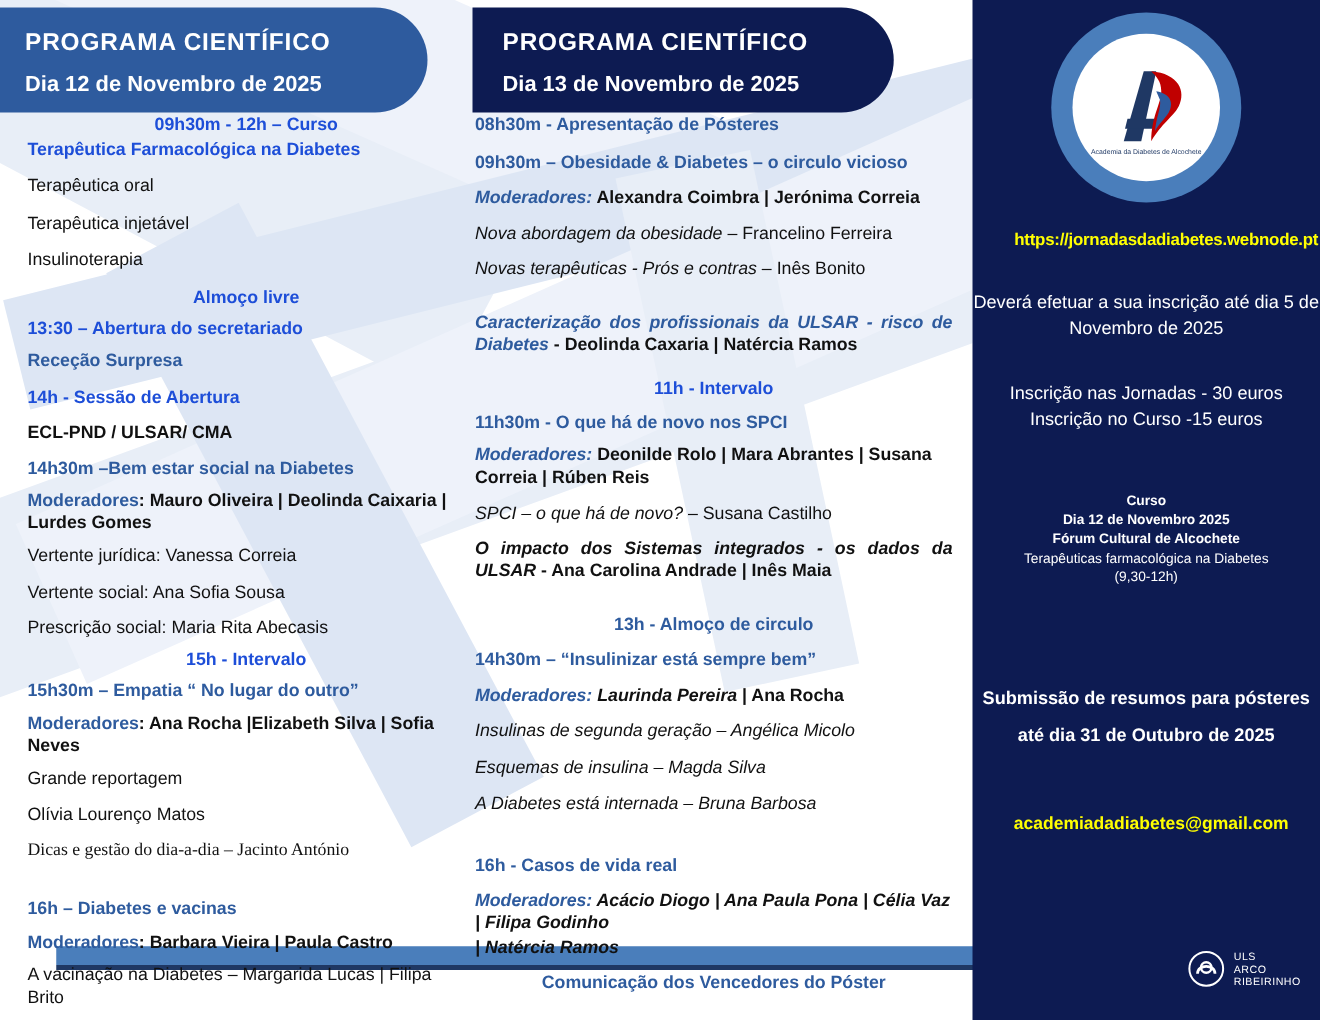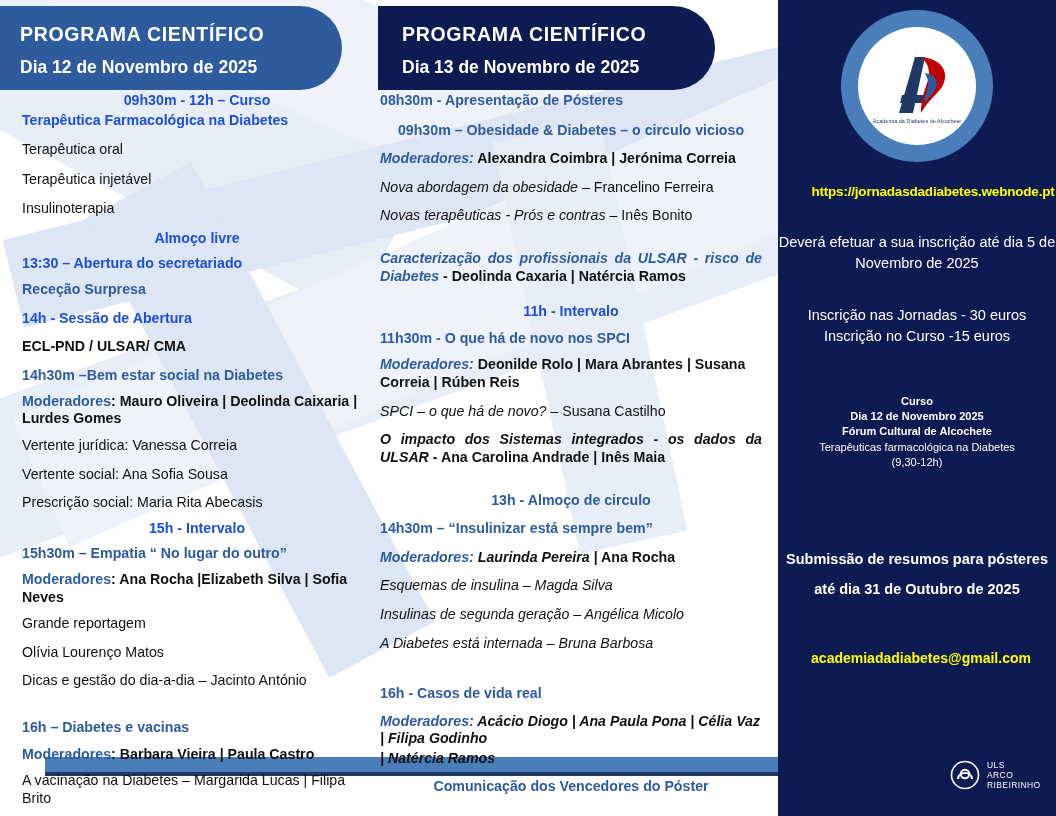--- a/index.html
+++ b/index.html
@@ -165,32 +165,32 @@
     <div class="ln" style="margin-bottom:11px;">Vertente jurídica: Vanessa Correia</div>
     <div class="ln" style="margin-bottom:11px;">Vertente social: Ana Sofia Sousa</div>
     <div class="ln" style="margin-bottom:8px;">Prescrição social: Maria Rita Abecasis</div>
     <div class="ln b navyb center" style="margin-bottom:8px;">15h - Intervalo</div>
     <div class="ln b blue" style="margin-bottom:8px;">15h30m – Empatia “ No lugar do outro”</div>
     <div class="ln" style="margin-bottom:9px;">
       <span class="b blue">Moderadores</span><span class="b">: Ana Rocha |Elizabeth Silva | Sofia Neves</span>
     </div>
     <div class="ln" style="margin-bottom:11px;">Grande reportagem</div>
     <div class="ln" style="margin-bottom:11px;">Olívia Lourenço Matos</div>
-    <div class="ln" style="">Dicas e gestão do dia-a-dia – Jacinto António</div>
+    <div class="ln" style="font-family:Liberation Serif, serif;">Dicas e gestão do dia-a-dia – Jacinto António</div>
     <div class="sp-l"></div>
     <div class="ln b blue" style="margin-bottom:9px;">16h – Diabetes e vacinas</div>
     <div class="ln" style="margin-bottom:9px;">
       <span class="b blue">Moderadores</span><span class="b">: Barbara Vieira | Paula Castro</span>
     </div>
     <div class="ln">A vacinação na Diabetes –  Margarida Lucas | Filipa Brito</div>
   </div>
 
   <div class="col2">
     <div class="ln b blue" style="margin-bottom:12px;">08h30m - Apresentação de Pósteres</div>
-    <div class="ln b blue" style="margin-bottom:11px;text-align:center;">09h30m – Obesidade &amp; Diabetes – o circulo vicioso</div>
+    <div class="ln b blue" style="margin-bottom:11px;">09h30m – Obesidade &amp; Diabetes – o circulo vicioso</div>
     <div class="ln" style="margin-bottom:11px;">
       <span class="b i blue">Moderadores:</span><span class="b"> Alexandra Coimbra | Jerónima Correia</span>
     </div>
     <div class="ln" style="margin-bottom:11px;">
       <span class="i">Nova abordagem da obesidade</span><span> – Francelino Ferreira</span>
     </div>
     <div class="ln" style="margin-bottom:11px;">
       <span class="i">Novas  terapêuticas - Prós e contras</span><span> – Inês Bonito</span>
     </div>
     <div class="sp"></div>
@@ -209,24 +209,24 @@
     <div class="ln just b" style="margin-bottom:11px;">
       <span class="i">O impacto dos Sistemas integrados  - os dados da ULSAR</span><span> - Ana Carolina Andrade |  Inês Maia</span>
     </div>
     <div class="sp"></div>
     <div class="ln b blue center" style="margin-bottom:11px;">13h -  Almoço de circulo</div>
     <div class="ln b blue" style="margin-bottom:11px;">14h30m –  “Insulinizar está sempre bem”</div>
     <div class="ln" style="margin-bottom:11px;">
       <span class="b i blue">Moderadores:</span><span class="b i"> Laurinda Pereira</span><span class="b"> | Ana Rocha</span>
     </div>
     <div class="ln" style="margin-bottom:11px;">
+      <span class="i">Insulinas de segunda geração</span><span class="i"> – Angélica Micolo</span>
+    </div>
+    <div class="ln" style="margin-bottom:11px;">
       <span class="i">Esquemas de insulina</span><span class="i"> – Magda Silva</span>
-    </div>
-    <div class="ln" style="margin-bottom:11px;">
-      <span class="i">Insulinas de segunda geração</span><span class="i"> – Angélica Micolo</span>
     </div>
     <div class="ln" style="margin-bottom:11px;">
       <span class="i">A Diabetes está internada</span><span class="i"> – Bruna Barbosa</span>
     </div>
     <div class="sp-l"></div>
     <div class="ln b blue" style="margin-bottom:10px;">16h - Casos de vida real</div>
     <div class="ln" style="margin-bottom:2px;">
       <span class="b i blue">Moderadores:</span><span class="b i"> Acácio Diogo | Ana Paula Pona | Célia Vaz | Filipa Godinho</span>
     </div>
     <div class="ln b i" style="margin-bottom:10px;">| Natércia  Ramos</div>

